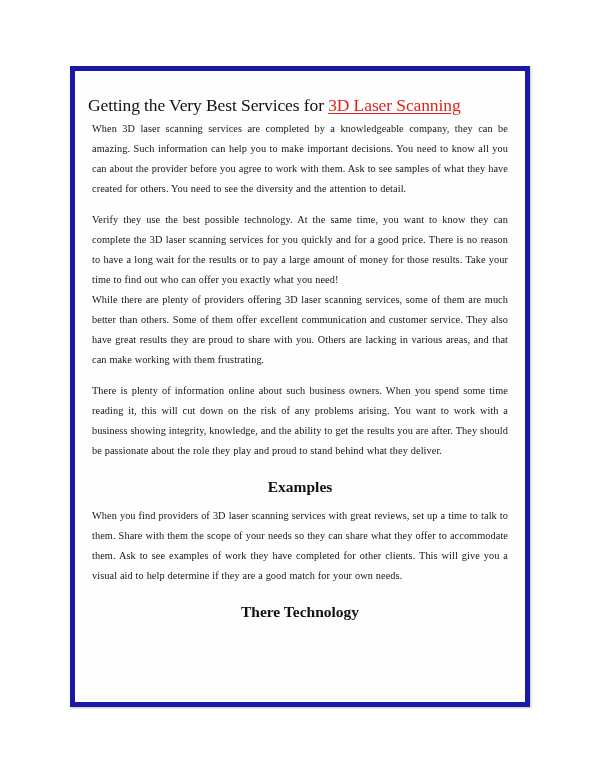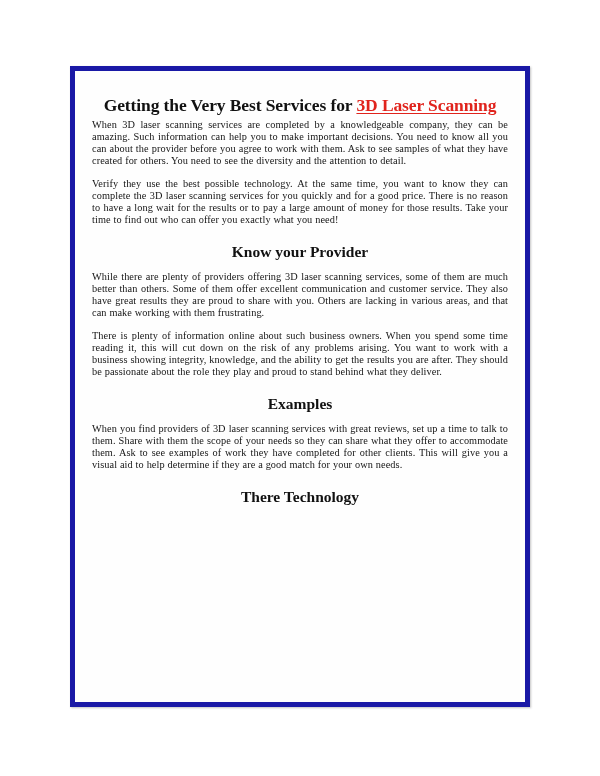--- a/index.html
+++ b/index.html
@@ -33,23 +33,23 @@
     box-sizing: border-box;
     width: 100%;
     height: 100%;
     padding: 14px 13px 0 13px;
     background: #fefefe;
   }
 
   
   .doc-title {
     margin: 6px 0 0 0;
-    text-align: center;
+    text-align: left;
     font-size: 17.5px;
-    font-weight: bold;
+    font-weight: normal;
     line-height: 28px;
     color: #111111;
     letter-spacing: -0.1px;
   }
   .title-link {
     color: #e0231c;
     text-decoration: underline;
     text-underline-offset: 2px;
     cursor: pointer;
   }
@@ -61,21 +61,21 @@
     font-size: 15.5px;
     font-weight: bold;
     color: #111111;
     line-height: 20px;
   }
 
   
   .body-par {
     margin: 0 0 11px 0;
     font-size: 10.3px;
-    line-height: 12px;
+    line-height: 20px;
     text-align: justify;
     color: #141414;
     letter-spacing: 0.08px;
     word-spacing: 0.2px;
   }
   .body-par:last-child {
     margin-bottom: 0;
   }
   .par-block { padding: 0 4px; }
 </style>
@@ -85,21 +85,20 @@
 <div class="page-sheet">
   <div class="page-inner">
 
     <h1 class="doc-title"><span>Getting the Very Best Services for </span><a class="title-link">3D Laser Scanning</a></h1>
 
     <div class="par-block">
       <p class="body-par">When 3D laser scanning services are completed by a knowledgeable company, they can be amazing. Such information can help you to make important decisions. You need to know all you can about the provider before you agree to work with them. Ask to see samples of what they have created for others. You need to see the diversity and the attention to detail.</p>
       <p class="body-par">Verify they use the best possible technology. At the same time, you want to know they can complete the 3D laser scanning services for you quickly and for a good price. There is no reason to have a long wait for the results or to pay a large amount of money for those results. Take your time to find out who can offer you exactly what you need!</p>
     </div>
 
-    <h2 class="section-heading">Know your Provider</h2>
     <div class="par-block">
       <p class="body-par">While there are plenty of providers offering 3D laser scanning services, some of them are much better than others. Some of them offer excellent communication and customer service. They also have great results they are proud to share with you. Others are lacking in various areas, and that can make working with them frustrating.</p>
       <p class="body-par">There is plenty of information online about such business owners. When you spend some time reading it, this will cut down on the risk of any problems arising. You want to work with a business showing integrity, knowledge, and the ability to get the results you are after. They should be passionate about the role they play and proud to stand behind what they deliver.</p>
     </div>
 
     <h2 class="section-heading">Examples</h2>
     <div class="par-block">
       <p class="body-par">When you find providers of 3D laser scanning services with great reviews, set up a time to talk to them. Share with them the scope of your needs so they can share what they offer to accommodate them. Ask to see examples of work they have completed for other clients. This will give you a visual aid to help determine if they are a good match for your own needs.</p>
     </div>
 

